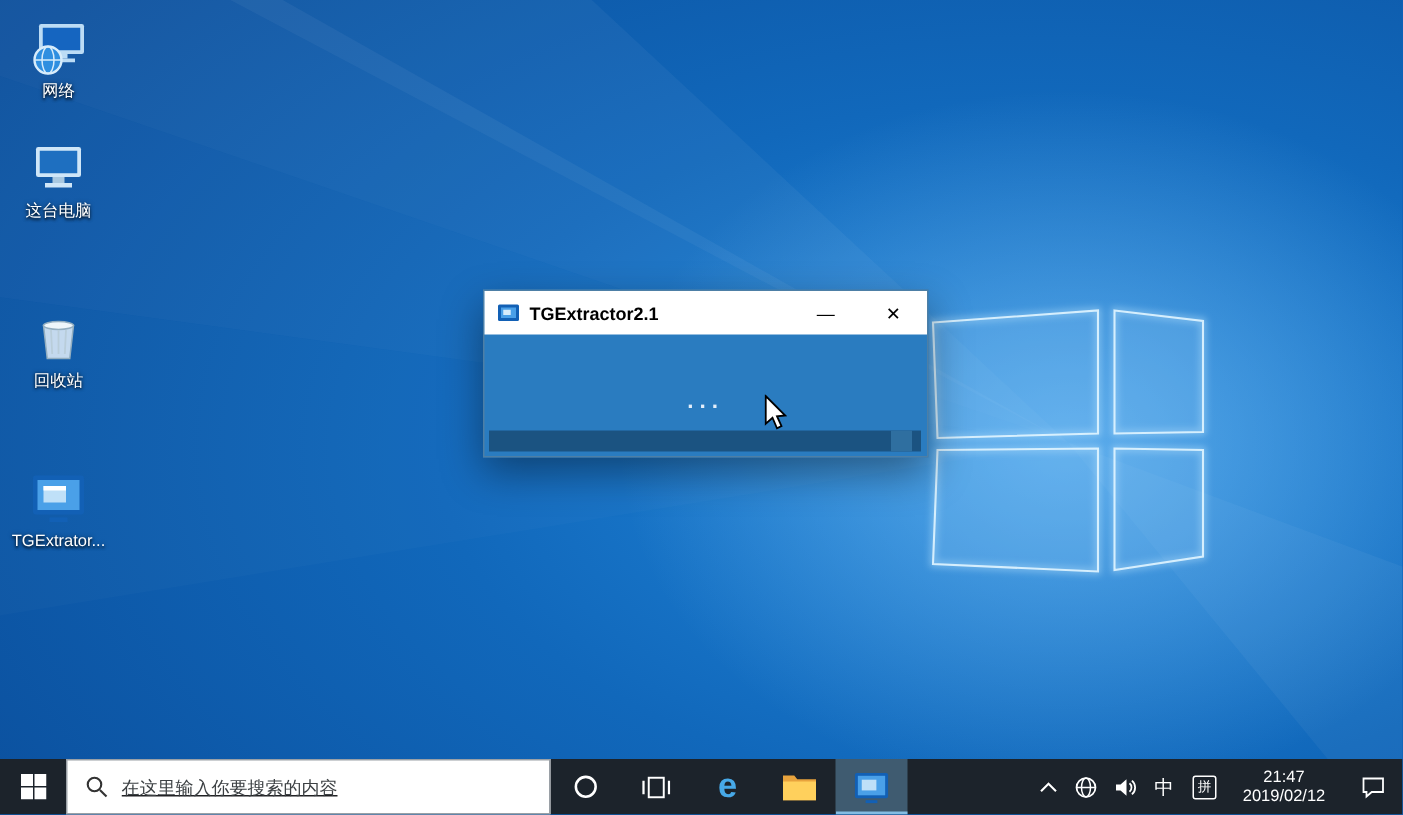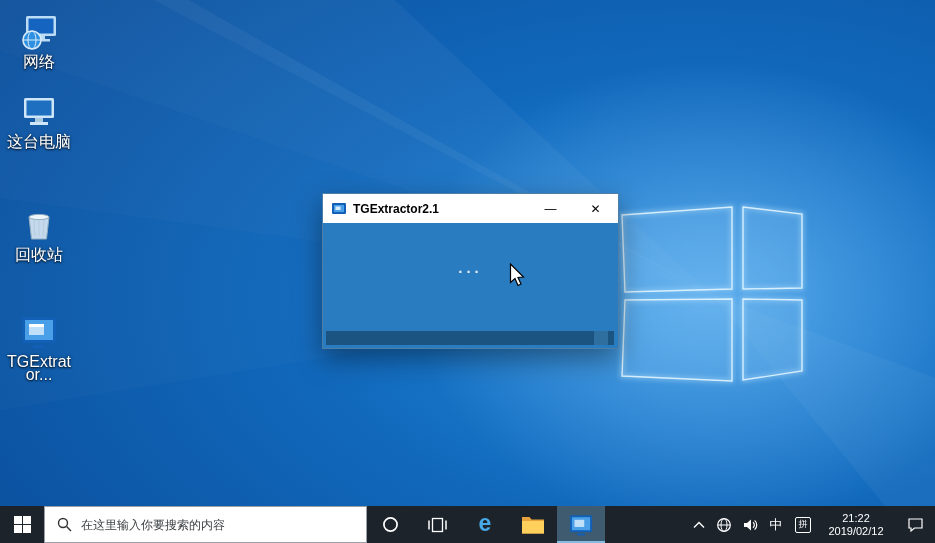--- a/index.html
+++ b/index.html
@@ -4,45 +4,45 @@
 <style>
   *{margin:0;padding:0;box-sizing:border-box;}
   html,body{width:935px;height:543px;overflow:hidden;}
   body{position:relative;font-family:"Liberation Sans","DejaVu Sans",sans-serif;background:var(--wallpaper_base,#0f63b8);}
 
   .wallpaper{position:absolute;inset:0;z-index:0;}
 
   
   .desk-icon{position:absolute;left:6px;width:66px;display:flex;flex-direction:column;align-items:center;cursor:pointer;z-index:2;}
   .desk-icon .ic{width:40px;height:40px;}
-  .desk-icon .lbl{margin-top:3px;font-size:16px;color:#fff;text-align:center;line-height:13px;max-width:66px;
+  .desk-icon .lbl{margin-top:3px;font-size:11px;color:#fff;text-align:center;line-height:13px;max-width:66px;
     text-shadow:0 1px 2px rgba(0,0,0,.85),0 0 3px rgba(0,0,0,.5);word-break:break-all;}
 
   
-  .window{position:absolute;left:322px;top:193px;width:297px;height:156px;z-index:5;
+  .window{position:absolute;left:322px;top:193px;width:297px;height:112px;z-index:5;
     background:var(--window_body,#2a7cc0);border:1px solid #4d7fa6;box-shadow:0 10px 26px rgba(0,0,0,.4);}
   .titlebar{height:29px;background:var(--titlebar_bg,#fff);display:flex;align-items:center;user-select:none;}
   .titlebar .app-ic{width:16px;height:16px;margin:0 6px 0 8px;flex:none;}
   .titlebar .t{font-size:12px;font-weight:700;color:#000;flex:1;white-space:nowrap;}
   .cap-btn{width:45px;height:100%;display:flex;align-items:center;justify-content:center;font-size:12px;color:#000;cursor:pointer;}
   .win-body{position:relative;height:calc(100% - 29px);}
   .dots{position:absolute;left:0;right:0;top:36px;text-align:center;color:#e3eefa;font-size:15px;font-weight:700;letter-spacing:4px;}
   .progress{position:absolute;left:3px;right:4px;bottom:3px;height:14px;background:var(--progress_fill,#1b5381);}
   .progress .tip{position:absolute;right:6px;top:0;bottom:0;width:14px;background:#2f6fa0;}
 
   .cursor{position:absolute;left:509px;top:263px;z-index:6;}
 
   
   .taskbar{position:absolute;left:0;bottom:0;width:935px;height:37px;background:var(--taskbar_bg,#1c232b);z-index:10;
     display:flex;align-items:stretch;color:#fff;}
   .tb-btn{display:flex;align-items:center;justify-content:center;cursor:pointer;}
   .start{width:44px;}
   .searchbox{width:323px;background:#fff;border:1px solid #9aa0a6;display:flex;align-items:center;}
   .searchbox svg{margin:0 9px 0 12px;flex:none;}
-  .searchbox input{border:none;outline:none;flex:1;font-size:12px;color:#202124;background:transparent;height:100%;font-family:inherit;min-width:0;}
+  .searchbox input{border:none;outline:none;flex:1;font-size:12px;color:#202124;background:transparent;height:100%;font-family:inherit;min-width:0;text-decoration:underline;}
   .searchbox input::placeholder{color:#3c4043;opacity:1;}
   .tb-app{width:48px;}
   .cortana{width:46px;}
   .tb-app.active{background:rgba(121,183,227,.38);box-shadow:inset 0 -2px 0 rgba(140,200,240,.9);}
   .edge-e{color:#47a9e8;font-size:23px;font-weight:bold;line-height:1;transform:translateY(-1px);}
 
   .tray{margin-left:auto;display:flex;align-items:stretch;height:100%;}
   .tray-item{display:flex;align-items:center;justify-content:center;cursor:pointer;}
   .chev{width:24px;}
   .g16{width:26px;}
@@ -231,21 +231,21 @@
         <path d="M2 6 h3 l4 -3.5 v11 L5 10 H2 z" fill="#fff"></path>
         <path d="M11 5.2 a3.6 3.6 0 0 1 0 5.6" stroke="#fff" fill="none" stroke-width="1.2"></path>
         <path d="M12.6 3.4 a6 6 0 0 1 0 9.2" stroke="#fff" fill="none" stroke-width="1.2"></path>
       </svg>
     </div>
     <div class="tray-item ime">中</div>
     <div class="tray-item ime-badge">
       <span class="box">拼</span>
     </div>
     <div class="tray-item clock">
-      <div>21:22</div>
+      <div>21:47</div>
       <div>2019/02/12</div>
     </div>
     <div class="tray-item notif">
       <svg width="17" height="16" viewBox="0 0 17 16">
         <path d="M2 2 h13 v9 h-7.5 l-3.5 3 v-3 H2 z" fill="none" stroke="#fff" stroke-width="1.2"></path>
       </svg>
     </div>
   </div>
 </div>
 

